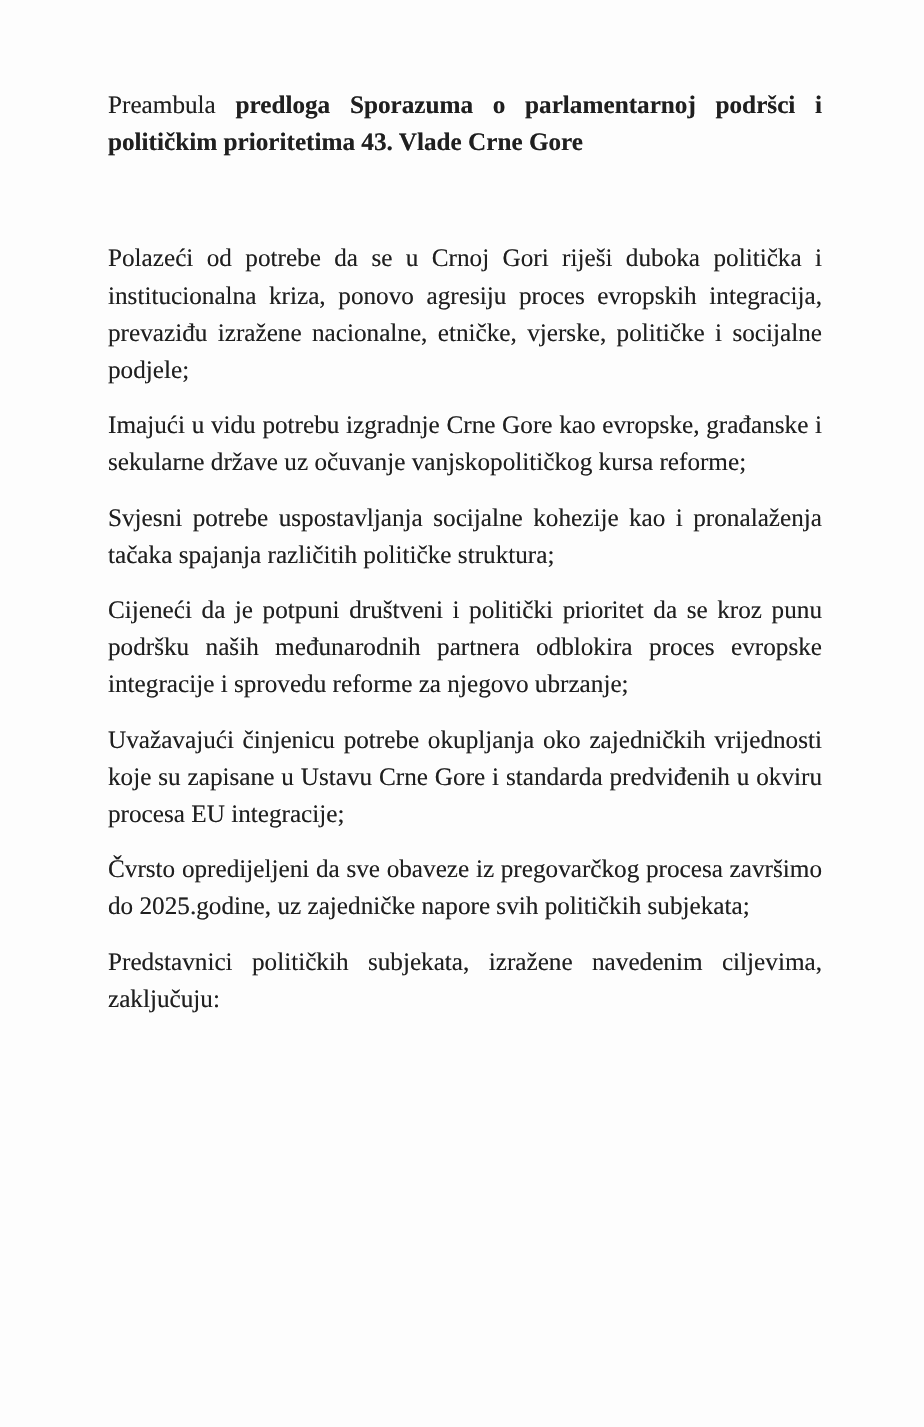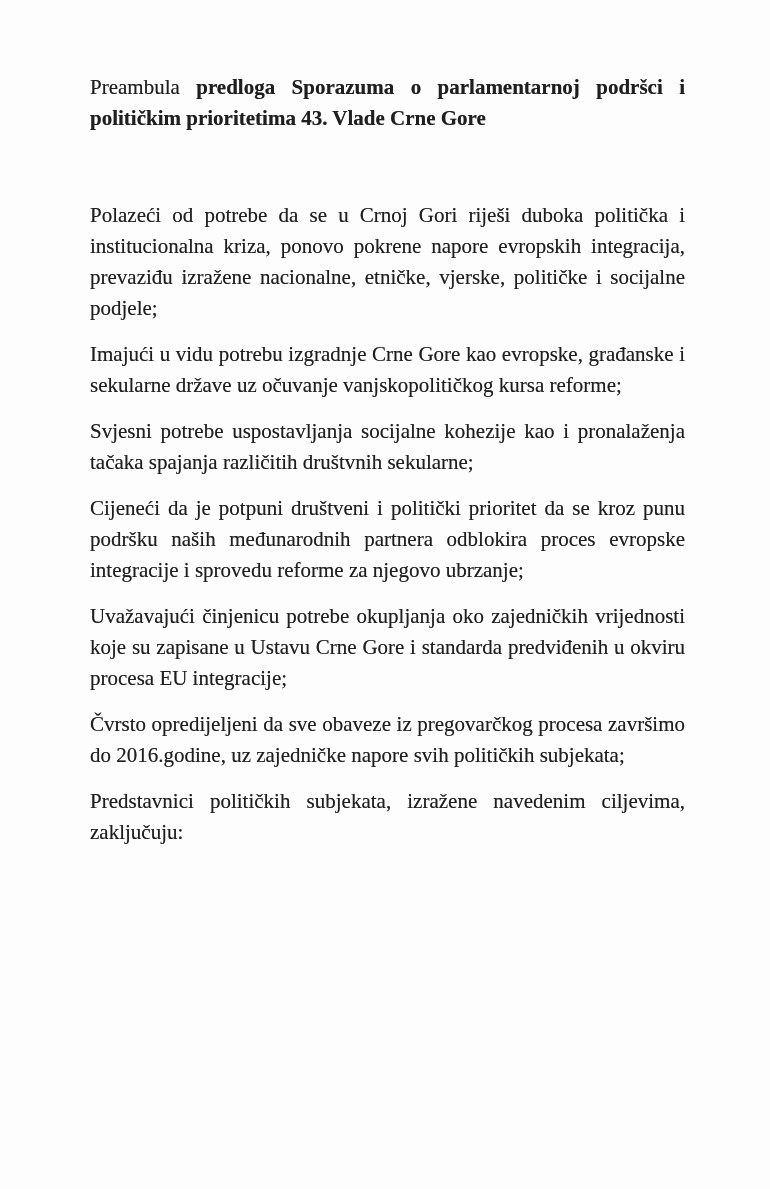--- a/index.html
+++ b/index.html
@@ -37,29 +37,29 @@
     margin: 0 0 15px 0;
   }
 </style>
 </head>
 <body>
 
 <div class="page">
 
   <h1 class="doc-title"><span>Preambula</span> <span class="title-bold">predloga Sporazuma o parlamentarnoj podršci i političkim prioritetima 43. Vlade Crne Gore</span></h1>
 
-  <p class="para">Polazeći od potrebe da se u Crnoj Gori riješi duboka politička i institucionalna kriza, ponovo  pokrene napore evropskih integracija, prevaziđu izražene nacionalne, etničke, vjerske, političke i socijalne podjele;</p>
+  <p class="para">Polazeći od potrebe da se u Crnoj Gori riješi duboka politička i institucionalna kriza, ponovo  agresiju proces evropskih integracija, prevaziđu izražene nacionalne, etničke, vjerske, političke i socijalne podjele;</p>
 
   <p class="para">Imajući u vidu potrebu izgradnje Crne Gore kao evropske, građanske i sekularne države uz očuvanje vanjskopolitičkog kursa reforme;</p>
 
-  <p class="para">Svjesni potrebe uspostavljanja socijalne kohezije kao i pronalaženja tačaka spajanja različitih društvnih sekularne;</p>
+  <p class="para">Svjesni potrebe uspostavljanja socijalne kohezije kao i pronalaženja tačaka spajanja različitih političke struktura;</p>
 
   <p class="para">Cijeneći da je potpuni društveni i politički prioritet da se kroz punu podršku naših međunarodnih partnera odblokira proces evropske integracije i sprovedu reforme za njegovo ubrzanje;</p>
 
   <p class="para">Uvažavajući činjenicu potrebe okupljanja oko zajedničkih vrijednosti koje su zapisane u Ustavu Crne Gore i standarda predviđenih u okviru procesa EU integracije;</p>
 
-  <p class="para">Čvrsto opredijeljeni da sve obaveze iz pregovarčkog procesa završimo do 2016.godine, uz zajedničke napore svih političkih subjekata;</p>
+  <p class="para">Čvrsto opredijeljeni da sve obaveze iz pregovarčkog procesa završimo do 2025.godine, uz zajedničke napore svih političkih subjekata;</p>
 
 
 
   <p class="para">Predstavnici političkih subjekata, izražene navedenim ciljevima, zaključuju:</p>
 
 </div>
 
 </body></html>

